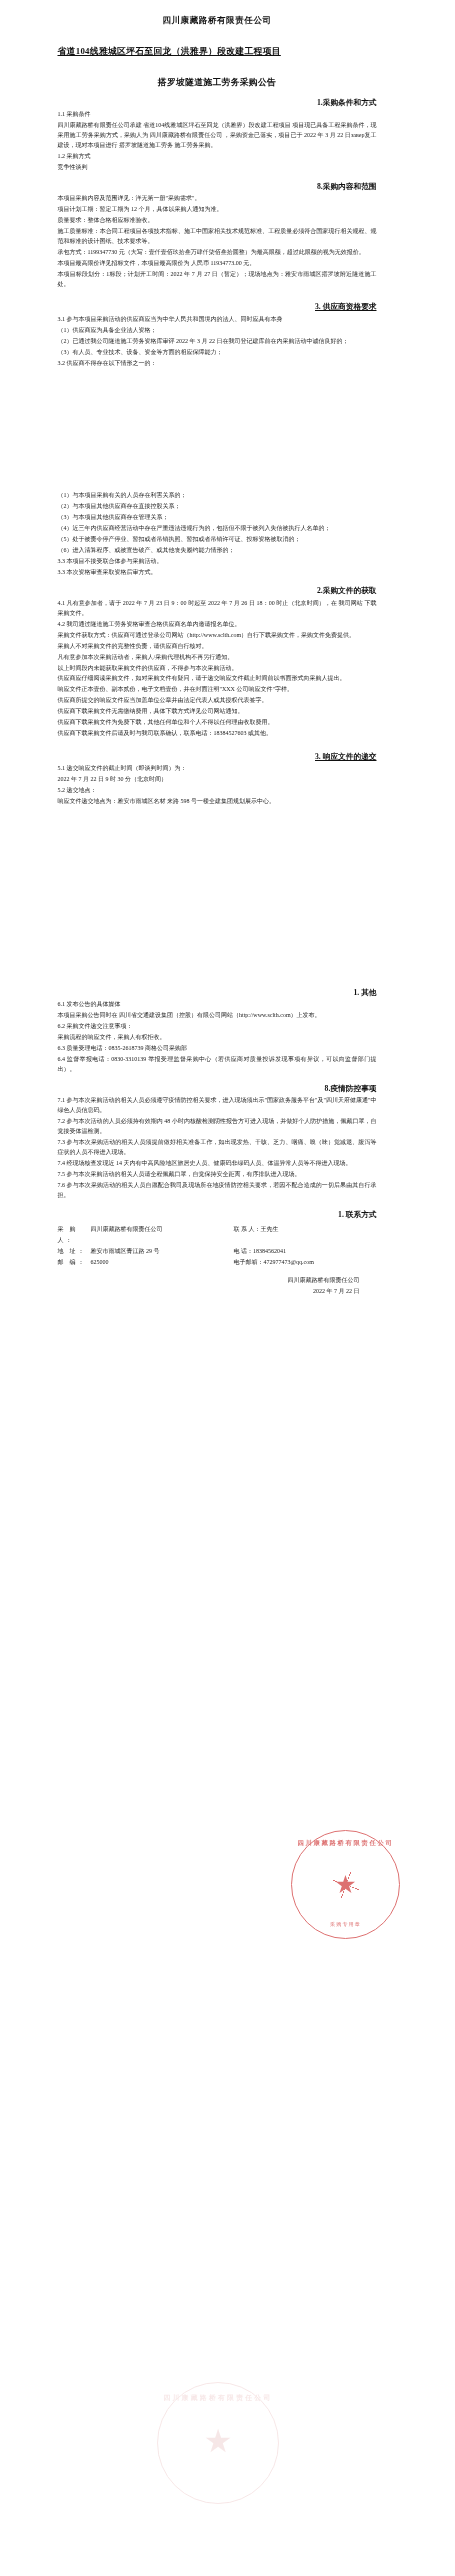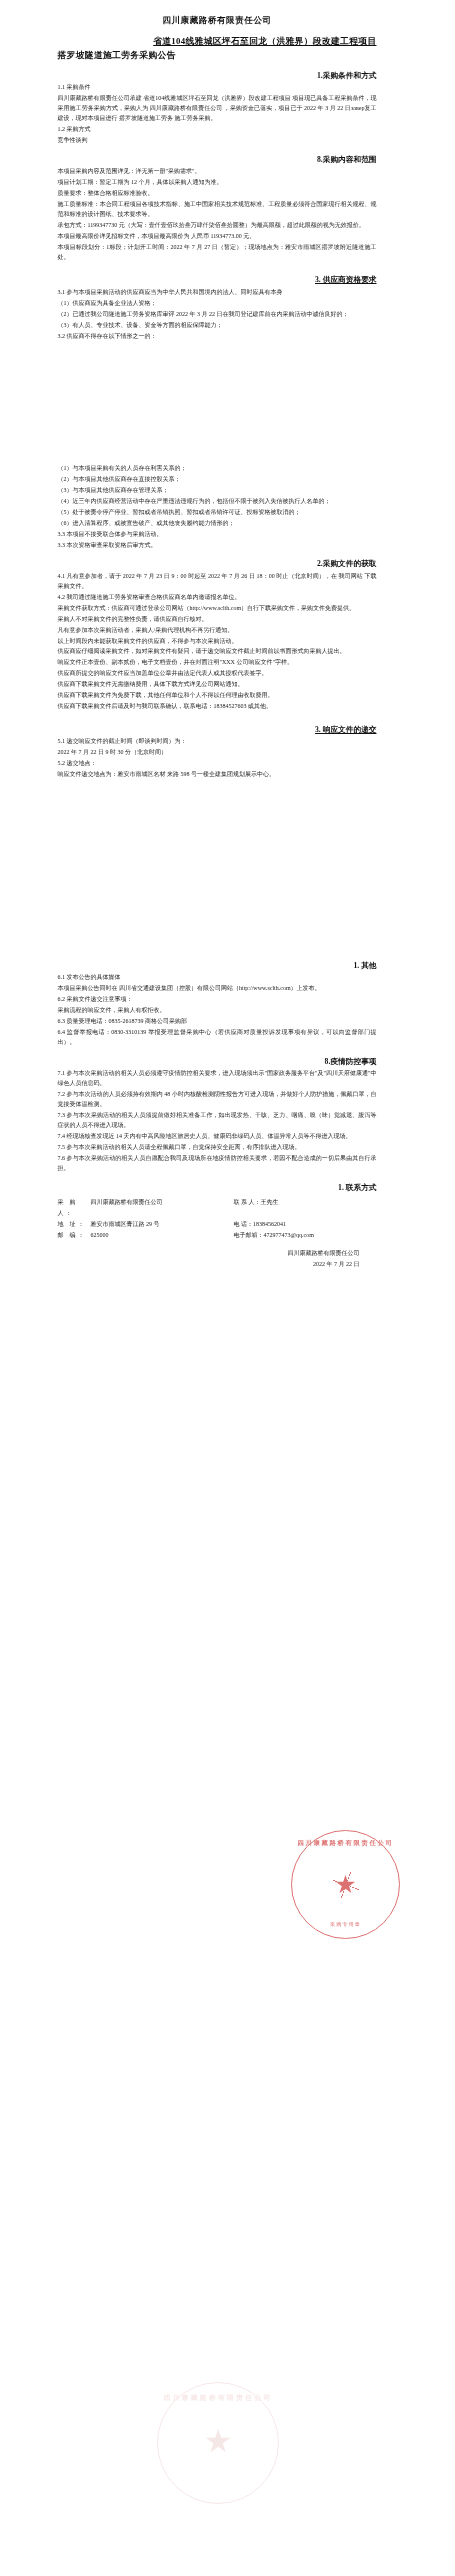--- a/index.html
+++ b/index.html
@@ -27,33 +27,33 @@
   }
   .company {
     text-align: center;
     font-size: 8.5px;
     font-weight: bold;
     letter-spacing: 0.6px;
     margin-top: 15px;
     color: #111;
   }
   .title1 {
-    text-align: right;
+    text-align: left;
     font-size: 8.8px;
     font-weight: bold;
-    margin-top: 9px;
+    margin-top: 19px;
     letter-spacing: 0.3px;
     text-decoration: underline;
     color: #111;
   }
   .title2 {
-    text-align: left;
+    text-align: center;
     font-size: 8.8px;
     font-weight: bold;
-    margin-top: 2px;
+    margin-top: 19px;
     letter-spacing: 0.3px;
     color: #111;
   }
   .sec-h {
     font-size: 7.7px;
     font-weight: bold;
     margin-top: 9px;
     margin-bottom: 2.3px;
     color: #111;
     text-align: right;

